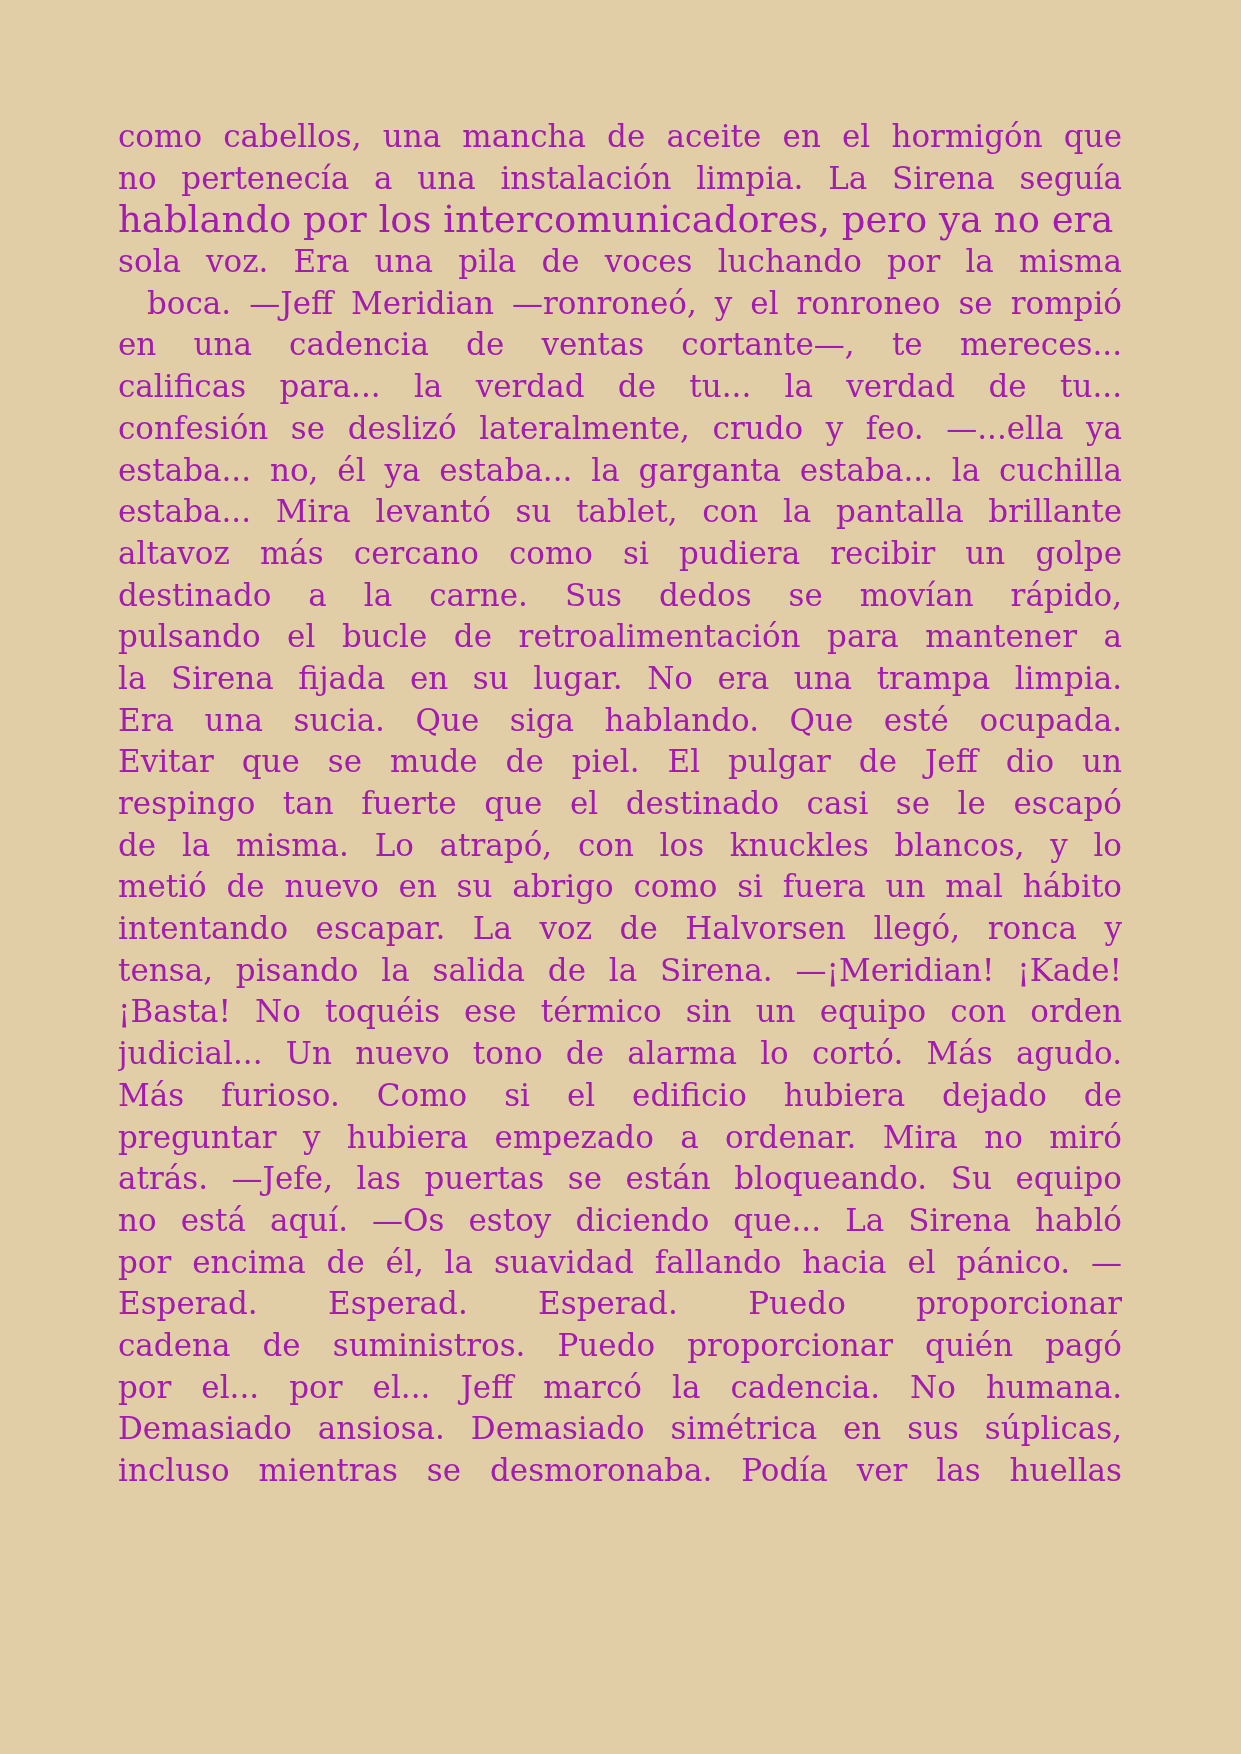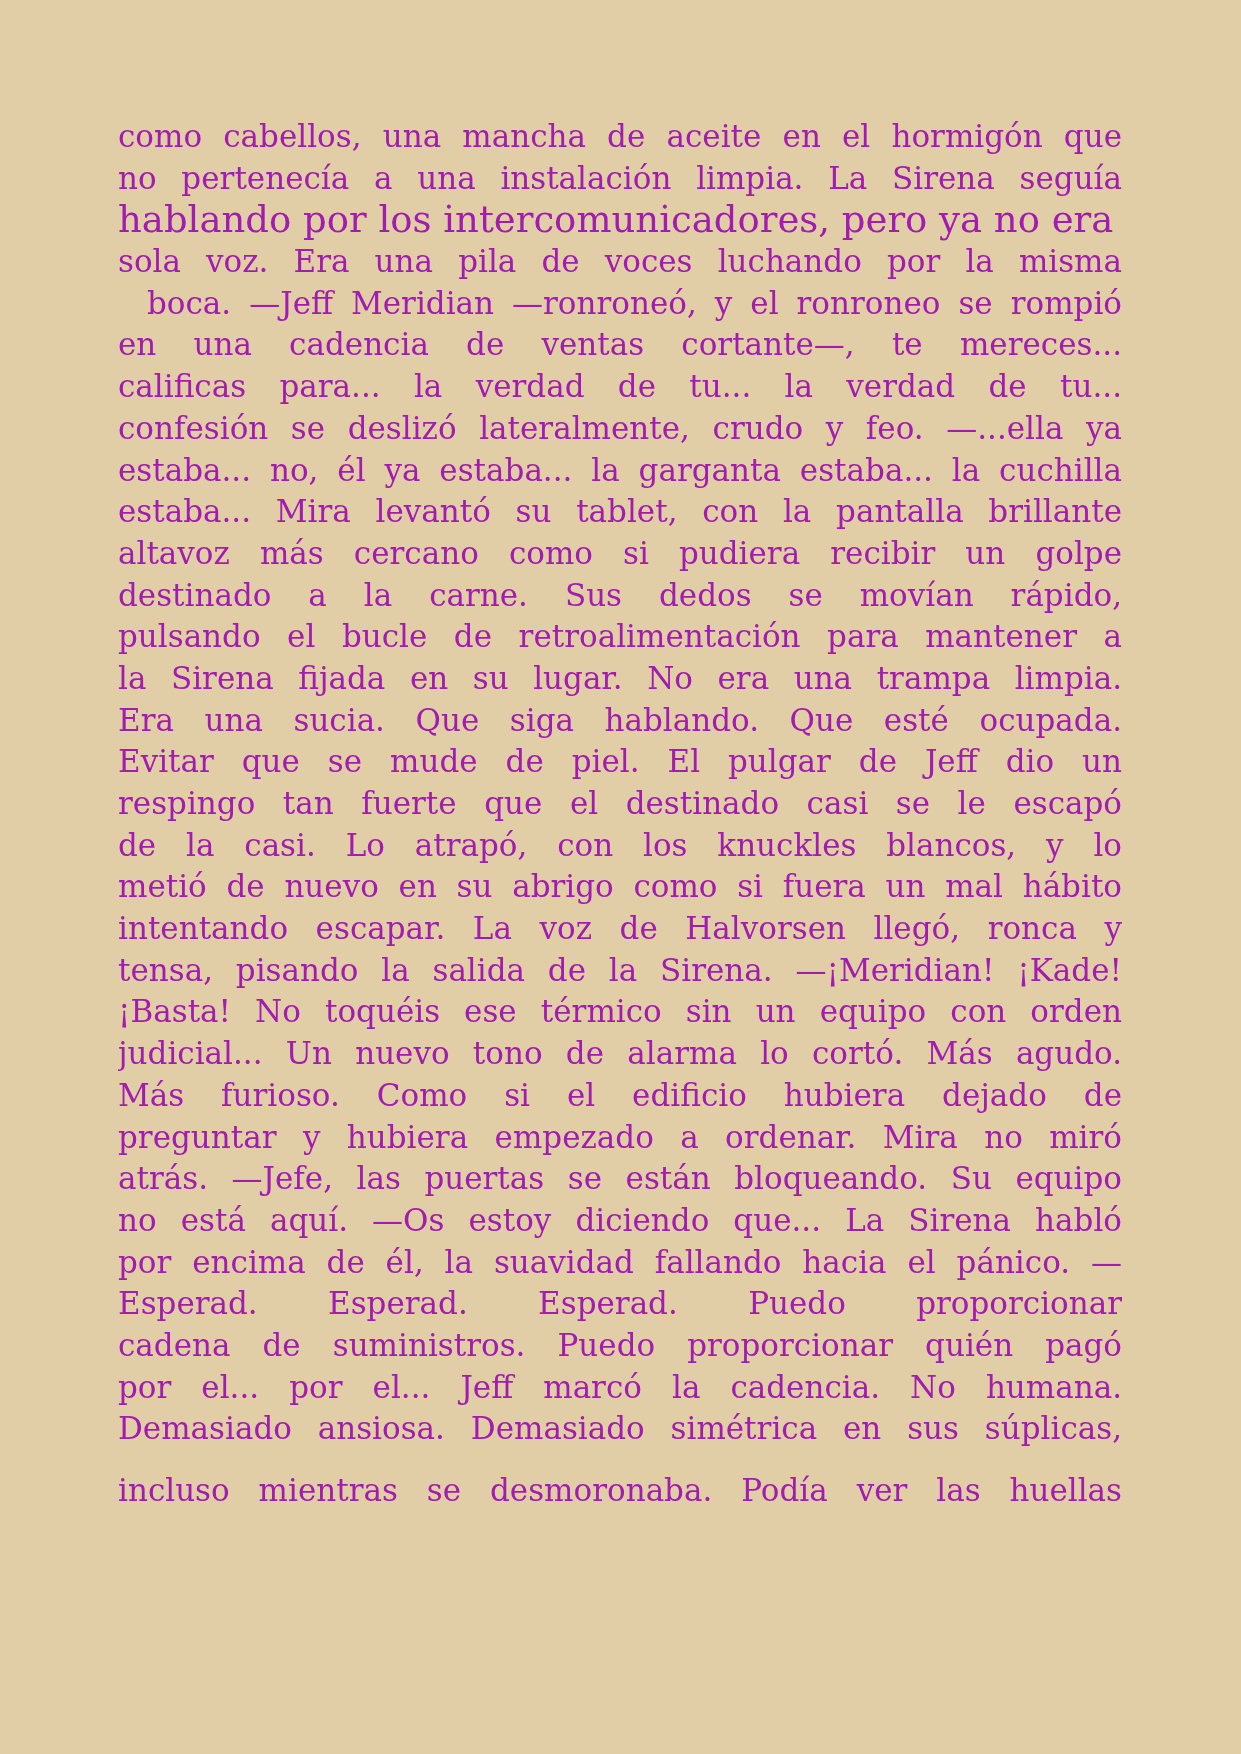--- a/index.html
+++ b/index.html
@@ -49,29 +49,29 @@
   <span class="line" style="font-size: 31px;">confesión se deslizó lateralmente, crudo y feo. —...ella ya</span>
   <span class="line" style="font-size: 31px;">estaba... no, él ya estaba... la garganta estaba... la cuchilla</span>
   <span class="line" style="font-size: 31px;">estaba... Mira levantó su tablet, con la pantalla brillante</span>
   <span class="line" style="font-size: 31px;">altavoz más cercano como si pudiera recibir un golpe</span>
   <span class="line" style="font-size: 31px;">destinado a la carne. Sus dedos se movían rápido,</span>
   <span class="line" style="font-size: 31px;">pulsando el bucle de retroalimentación para mantener a</span>
   <span class="line" style="font-size: 31px;">la Sirena fijada en su lugar. No era una trampa limpia.</span>
   <span class="line" style="font-size: 31px;">Era una sucia. Que siga hablando. Que esté ocupada.</span>
   <span class="line" style="font-size: 31px;">Evitar que se mude de piel. El pulgar de Jeff dio un</span>
   <span class="line" style="font-size: 31px;">respingo tan fuerte que el destinado casi se le escapó</span>
-  <span class="line" style="font-size: 31px;">de la casi. Lo atrapó, con los knuckles blancos, y lo</span>
+  <span class="line" style="font-size: 31px;">de la misma. Lo atrapó, con los knuckles blancos, y lo</span>
   <span class="line" style="font-size: 31px;">metió de nuevo en su abrigo como si fuera un mal hábito</span>
   <span class="line" style="font-size: 31px;">intentando escapar. La voz de Halvorsen llegó, ronca y</span>
   <span class="line" style="font-size: 31px;">tensa, pisando la salida de la Sirena. —¡Meridian! ¡Kade!</span>
   <span class="line" style="font-size: 31px;">¡Basta! No toquéis ese térmico sin un equipo con orden</span>
   <span class="line" style="font-size: 31px;">judicial... Un nuevo tono de alarma lo cortó. Más agudo.</span>
   <span class="line" style="font-size: 31px;">Más furioso. Como si el edificio hubiera dejado de</span>
   <span class="line" style="font-size: 31px;">preguntar y hubiera empezado a ordenar. Mira no miró</span>
   <span class="line" style="font-size: 31px;">atrás. —Jefe, las puertas se están bloqueando. Su equipo</span>
   <span class="line" style="font-size: 31px;">no está aquí. —Os estoy diciendo que... La Sirena habló</span>
   <span class="line" style="font-size: 31px;">por encima de él, la suavidad fallando hacia el pánico. —</span>
   <span class="line" style="font-size: 31px;">Esperad. Esperad. Esperad. Puedo proporcionar</span>
   <span class="line" style="font-size: 31px;">cadena de suministros. Puedo proporcionar quién pagó</span>
   <span class="line" style="font-size: 31px;">por el... por el... Jeff marcó la cadencia. No humana.</span>
   <span class="line" style="font-size: 31px;">Demasiado ansiosa. Demasiado simétrica en sus súplicas,</span>
-  <span class="line last" style="font-size: 31px; margin-top: 20px;">incluso mientras se desmoronaba. Podía ver las huellas</span>
+  <span class="line last" style="font-size: 31px;">incluso mientras se desmoronaba. Podía ver las huellas</span>
 </div>
 
 </body></html>

